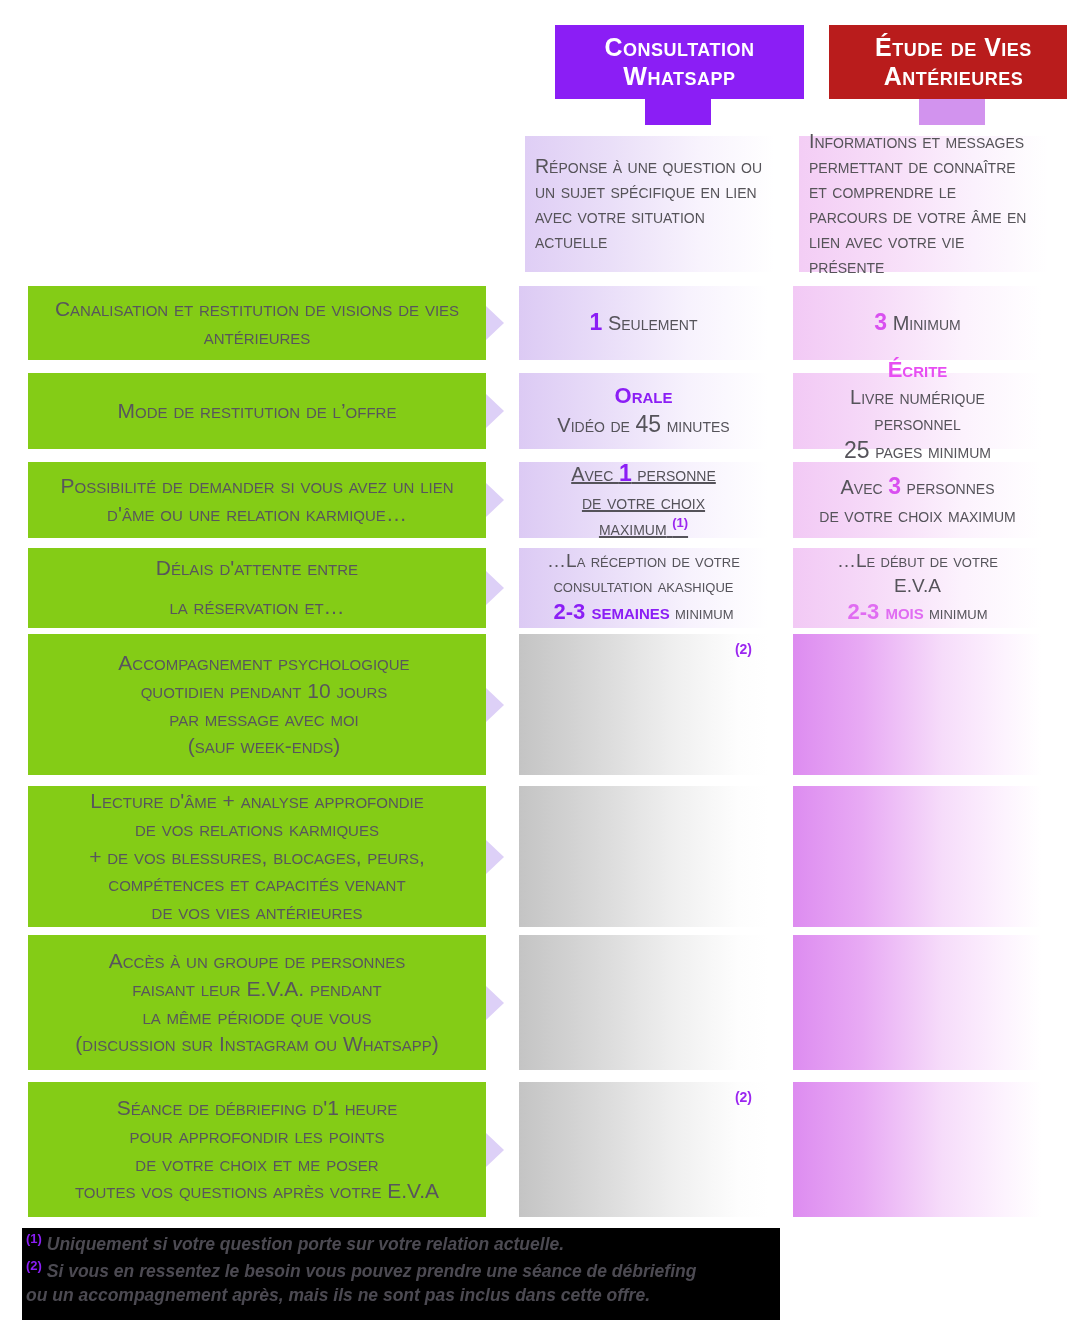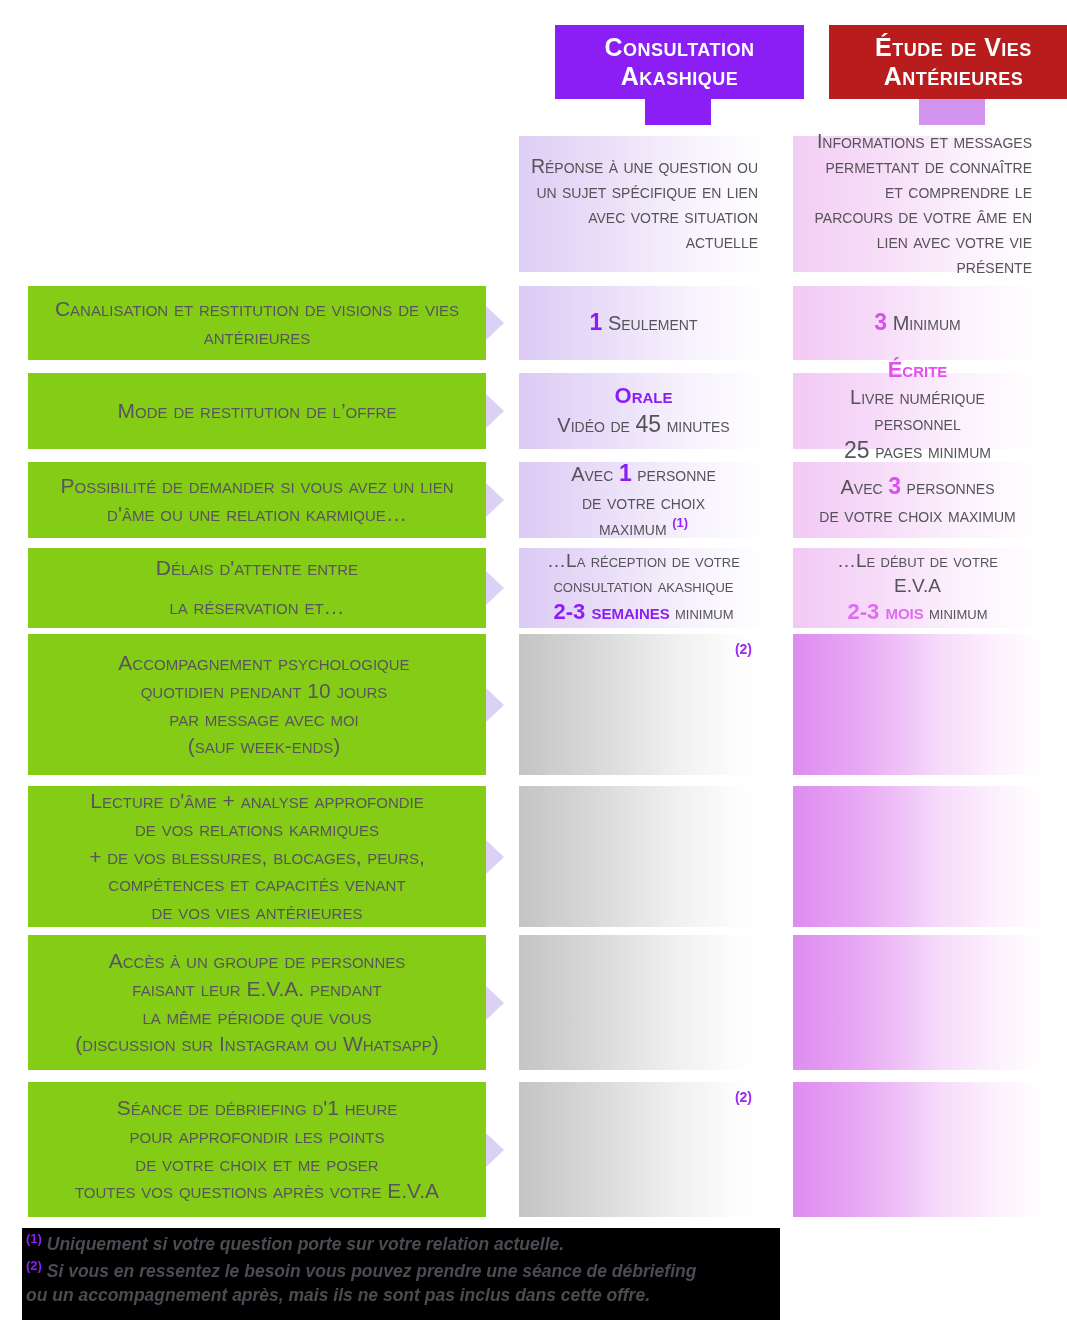--- a/index.html
+++ b/index.html
@@ -43,26 +43,27 @@
   .hdr-b{ left:793px; top:25px; width:249px; height:74px; background:#b91c1c;}
   .hdr-b .tab{background:#d293ee; left:90px;}
 
   
   .desc{
     position:absolute;
     box-sizing:border-box;
     display:flex;
     align-items:center;
     justify-content:center;
-    text-align:right;
+    text-align:left;
     font-variant:small-caps;
     font-size:19.5px;
     line-height:1.28;
     color:#555358;
     padding:14px 10px;
+    margin-left:6px;
   }
   .desc-a{left:519px; top:136px; width:249px; height:136px;
           background:linear-gradient(to right,#dfcef5 0%,#eadff8 35%,#f8f3fd 70%,#ffffff 100%);}
   .desc-b{left:793px; top:136px; width:249px; height:136px;
           background:linear-gradient(to right,#f3cdf5 0%,#f7ddf8 35%,#fbf1fd 70%,#ffffff 100%);}
 
   
   .feat{
     position:absolute;
     left:28px;
@@ -153,21 +154,21 @@
   }
   .notes .mk{color:#8b1ef5; font-size:13px; vertical-align:super; font-style:normal;}
 </style>
 </head>
 <body>
 
 <div class="board">
 
   <div class="hdr hdr-a">
     <span>Consultation</span>
-    <span>Akashique</span>
+    <span>Whatsapp</span>
     <span class="tab"></span>
   </div>
 
   <div class="hdr hdr-b">
     <span>Étude de Vies</span>
     <span>Antérieures</span>
     <span class="tab"></span>
   </div>
 
   <div class="desc desc-a">Réponse à une question ou un sujet spécifique en lien avec votre situation actuelle</div>
@@ -199,21 +200,21 @@
       <span class="word-b">Écrite</span><br>
       <span>Livre numérique personnel</span><br>
       <span class="big">25</span><span> pages minimum</span>
     </span>
   </div>
 
   <div class="feat" style="top:462px;height:76px;">
     <span>Possibilité de demander si vous avez un lien d'âme ou une relation karmique…</span>
     <span class="arrow"></span>
   </div>
-  <div class="cell col-a fill-a" style="top:462px;height:76px;">
+  <div class="cell col-a fill-a" style="top:462px;height:76px;text-decoration:underline;">
     <span>
       <span>Avec </span><span class="num-a">1</span><span> personne</span><br>
       <span>de votre choix maximum</span>&nbsp;<span class="fn-sup">(1)</span>
     </span>
   </div>
   <div class="cell col-b fill-b" style="top:462px;height:76px;">
     <span>
       <span>Avec </span><span class="num-b">3</span><span> personnes</span><br>
       <span>de votre choix maximum</span>
     </span>

